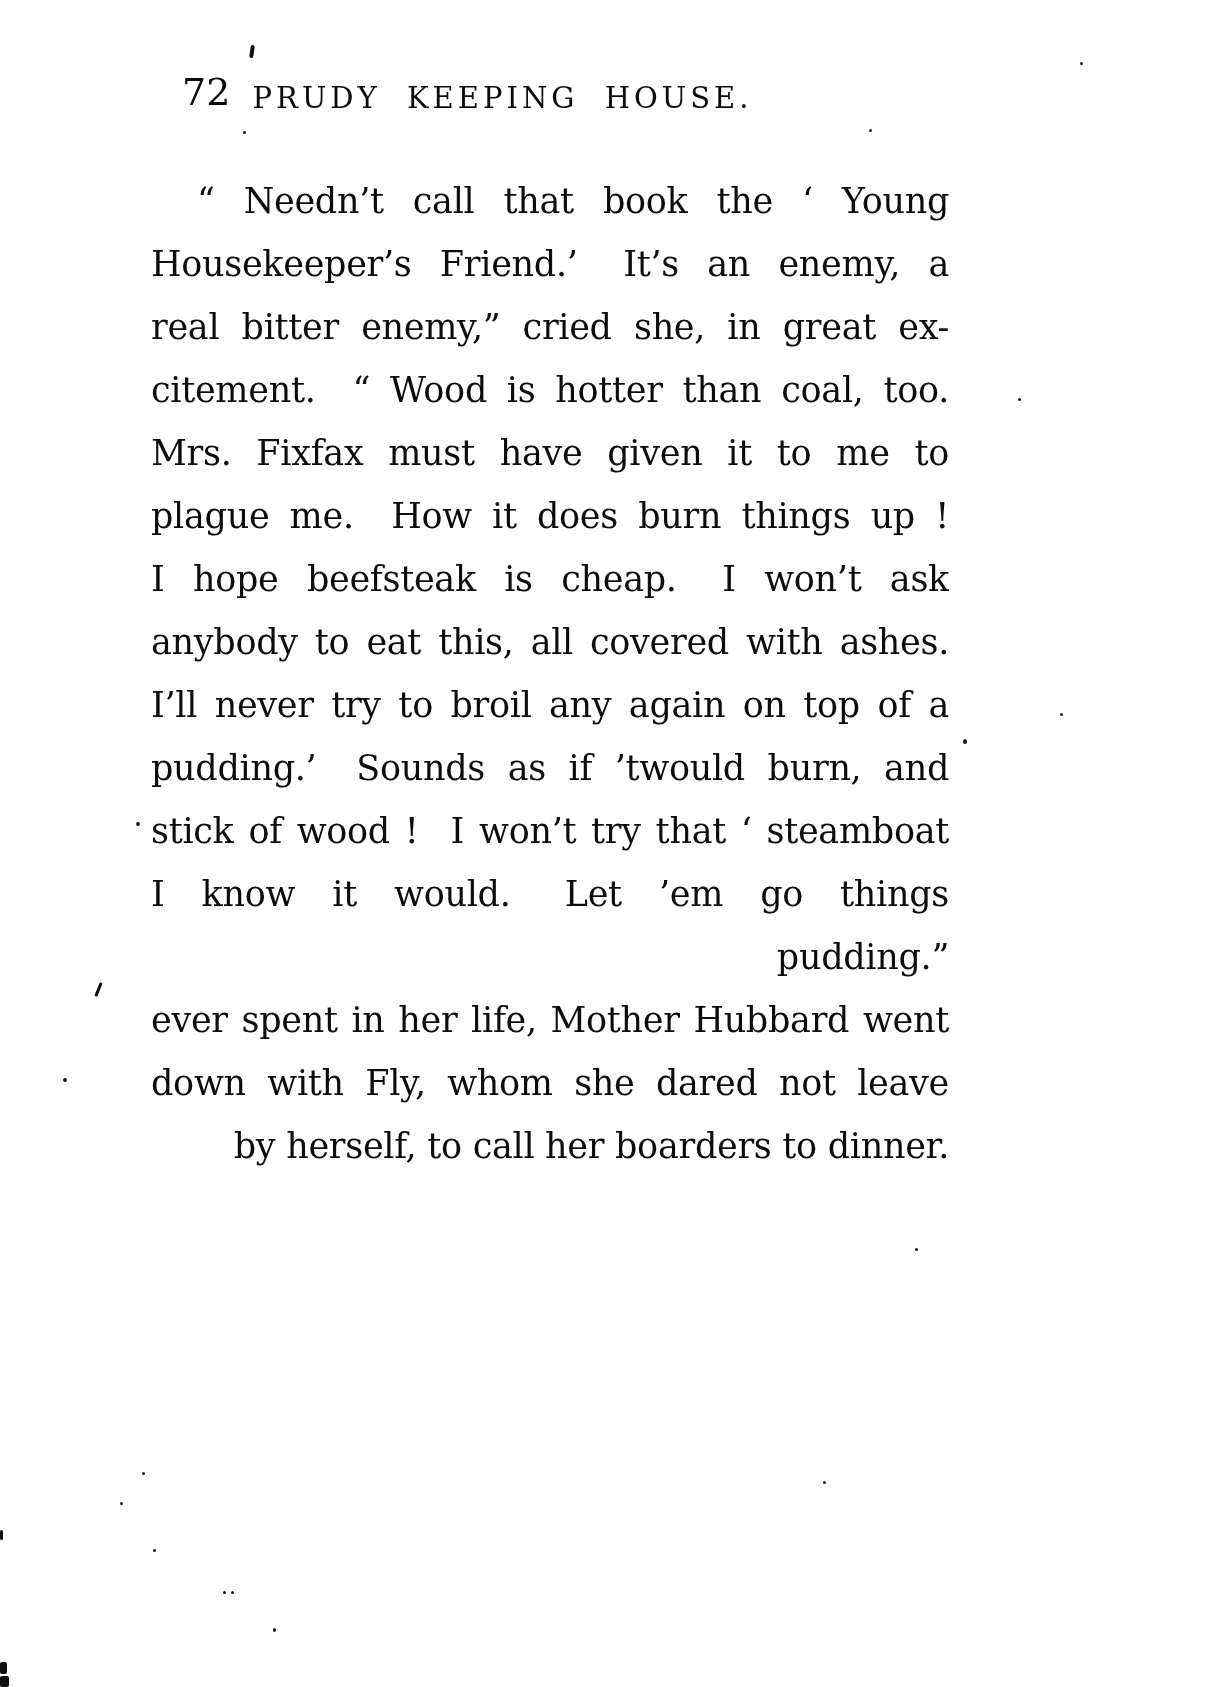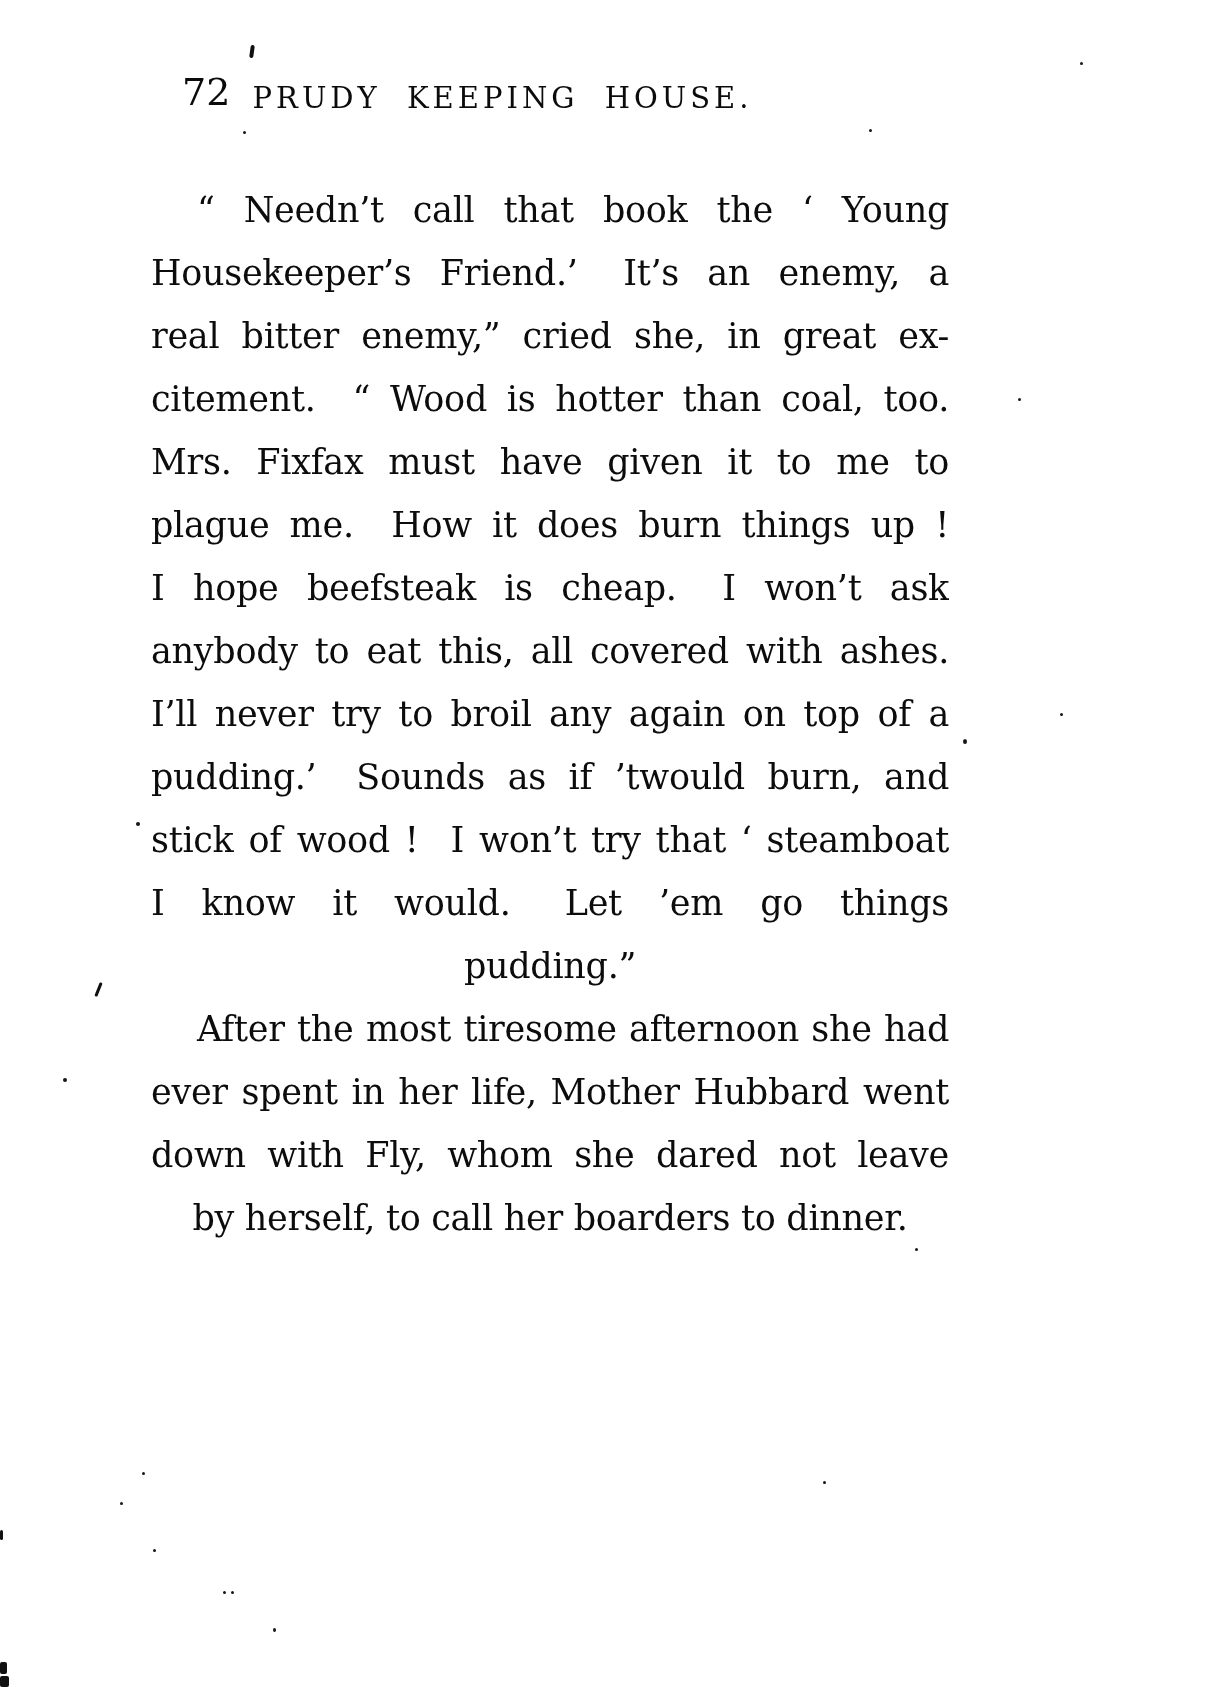--- a/index.html
+++ b/index.html
@@ -33,30 +33,30 @@
     text-align: center;
     font-size: 29px;
     line-height: 32px;
     letter-spacing: 4px;
     word-spacing: 13px;
     color: #0b0b0b;
   }
   .body-text {
     position: absolute;
     left: 151px;
-    top: 179px;
+    top: 170px;
     width: 798px;
     font-size: 35px;
     letter-spacing: -0.3px;
     color: #0c0c0c;
   }
   .line {
     height: 63px;
     line-height: 63px;
-    text-align: center;
+    text-align: right;
     overflow: hidden;
   }
   .line.j {
     text-align: justify;
   }
   
   .line.j::after {
     content: "";
     display: inline-block;
     width: 100%;
@@ -92,21 +92,20 @@
     <div class="line j">citement.  “ Wood is hotter than coal, too.</div>
     <div class="line j">Mrs. Fixfax must have given it to me to</div>
     <div class="line j">plague me.  How it does burn things up !</div>
     <div class="line j">I hope beefsteak is cheap.  I won’t ask</div>
     <div class="line j">anybody to eat this, all covered with ashes.</div>
     <div class="line j">I’ll never try to broil any again on top of a</div>
     <div class="line j">pudding.’  Sounds as if ’twould burn, and</div>
     <div class="line j">stick of wood !  I won’t try that ‘ steamboat</div>
     <div class="line j">I know it would.  Let ’em go things</div>
     <div class="line">pudding.”</div>
-    <div class="line j indent">After the most tiresome afternoon she had</div>
     <div class="line j">ever spent in her life, Mother Hubbard went</div>
     <div class="line j">down with Fly, whom she dared not leave</div>
     <div class="line">by herself, to call her boarders to dinner.</div>
   </div>
 
   <div class="tick" style="left:250px; top:45px;  width:4px; height:13px; transform:rotate(8deg);"></div>
   <div class="speck" style="left:1080px; top:62px;  width:3px; height:3px;"></div>
   <div class="speck" style="left:869px;  top:129px; width:3px; height:3px;"></div>
   <div class="speck" style="left:243px;  top:131px; width:3px; height:3px;"></div>
   <div class="speck" style="left:276px;  top:270px; width:3px; height:3px;"></div>

